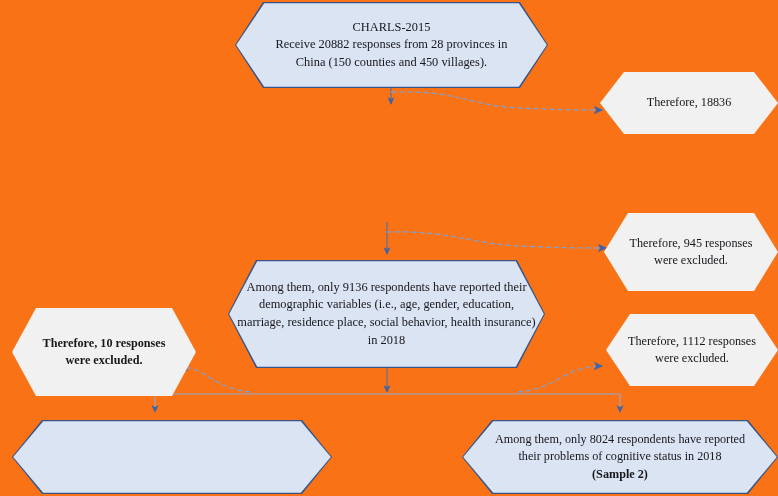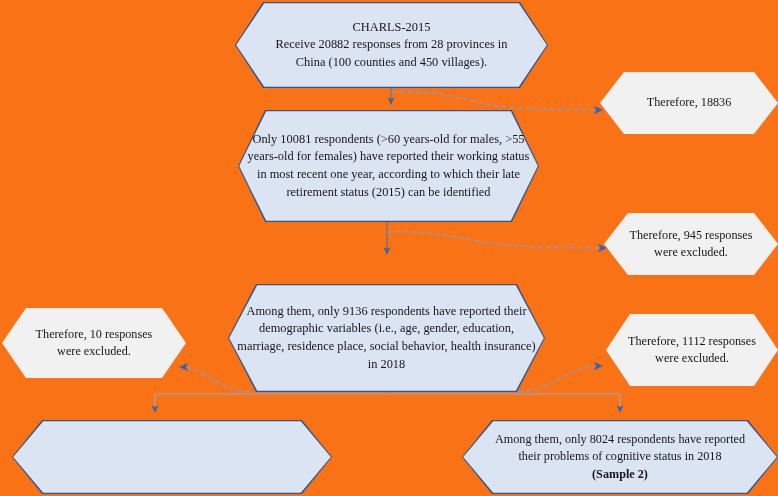--- a/index.html
+++ b/index.html
@@ -109,51 +109,47 @@
       <path d="M250,392 C225,390 212,378 200,372 C192,368 186,367 180,367" fill="none" stroke="#7e9fd0" stroke-width="1.3" stroke-dasharray="5,3" marker-end="url(#ahd)"></path>
     </g>
 
     <g>
       <path d="M518,392 C545,390 558,378 572,372 C582,368 592,366 602,366" fill="none" stroke="#7e9fd0" stroke-width="1.3" stroke-dasharray="5,3" marker-end="url(#ahd)"></path>
     </g>
   </svg>
 
   <div class="hex main" style="left:235px; top:2px; width:313px; height:86px; --pt:28px; font-size:12.4px;">
     <div class="inner"></div>
-    <span class="txt"><span>CHARLS-2015</span><br><span>Receive 20882 responses from 28 provinces in</span><br><span>China (100 counties and 450 villages).</span></span>
+    <span class="txt"><span>CHARLS-2015</span><br><span>Receive 20882 responses from 28 provinces in</span><br><span>China (150 counties and 450 villages).</span></span>
   </div>
 
-  <div class="hex main" style="left:238px; top:110px; width:301px; height:112px; --pt:27px; font-size:12.4px;">
-    <div class="inner"></div>
-    <span class="txt">Only 10081 respondents (&gt;60 years-old for males, &gt;55 years-old for females) have reported their working status in most recent one year, according to which their late retirement status (2015) can be identified</span>
-  </div>
 
-  <div class="hex main" style="left:228px; top:260px; width:317px; height:108px; --pt:28px; font-size:12.4px;margin-top:24px;">
+  <div class="hex main" style="left:228px; top:260px; width:317px; height:108px; --pt:28px; font-size:12.4px;">
     <div class="inner"></div>
     <span class="txt">Among them, only 9136 respondents have reported their demographic variables (i.e., age, gender, education, marriage, residence place, social behavior, health insurance) in 2018</span>
   </div>
 
   <div class="hex main" style="left:12px; top:420px; width:320px; height:74px; --pt:30px; font-size:12.2px;">
     <div class="inner"></div>
   </div>
 
   <div class="hex main" style="left:462px; top:420px; width:316px; height:74px; --pt:30px; font-size:12.2px;justify-content:flex-end;">
     <div class="inner"></div>
     <span class="txt"><span>Among them, only 8024 respondents have reported</span><br><span>their problems of  cognitive status in 2018</span><br><span class="b">(Sample 2)</span></span>
   </div>
 
   <div class="hex grey" style="left:600px; top:72px; width:178px; height:62px; --pt:24px; font-size:12.2px;">
     <span class="txt"><span>Therefore, 18836</span><br></span>
   </div>
 
-  <div class="hex grey" style="left:604px; top:213px; width:174px; height:62px; --pt:24px; font-size:12.2px;">
+  <div class="hex grey" style="left:604px; top:213px; width:174px; height:78px; --pt:24px; font-size:12.2px;">
     <span class="txt"><span>Therefore, 945 responses</span><br><span>were excluded.</span></span>
   </div>
 
-  <div class="hex grey" style="left:2px; top:308px; width:184px; height:70px; --pt:24px; font-size:12.2px;">
+  <div class="hex grey" style="left:12px; top:308px; width:184px; height:88px; --pt:24px; font-size:12.2px;font-weight:bold;">
     <span class="txt"><span>Therefore, 10 responses</span><br><span>were excluded.</span></span>
   </div>
 
   <div class="hex grey" style="left:606px; top:306px; width:172px; height:72px; --pt:24px; font-size:12.2px;margin-top:8px;">
     <span class="txt"><span>Therefore, 1112 responses</span><br><span>were excluded.</span></span>
   </div>
 
 </div>
 
 </body></html>

